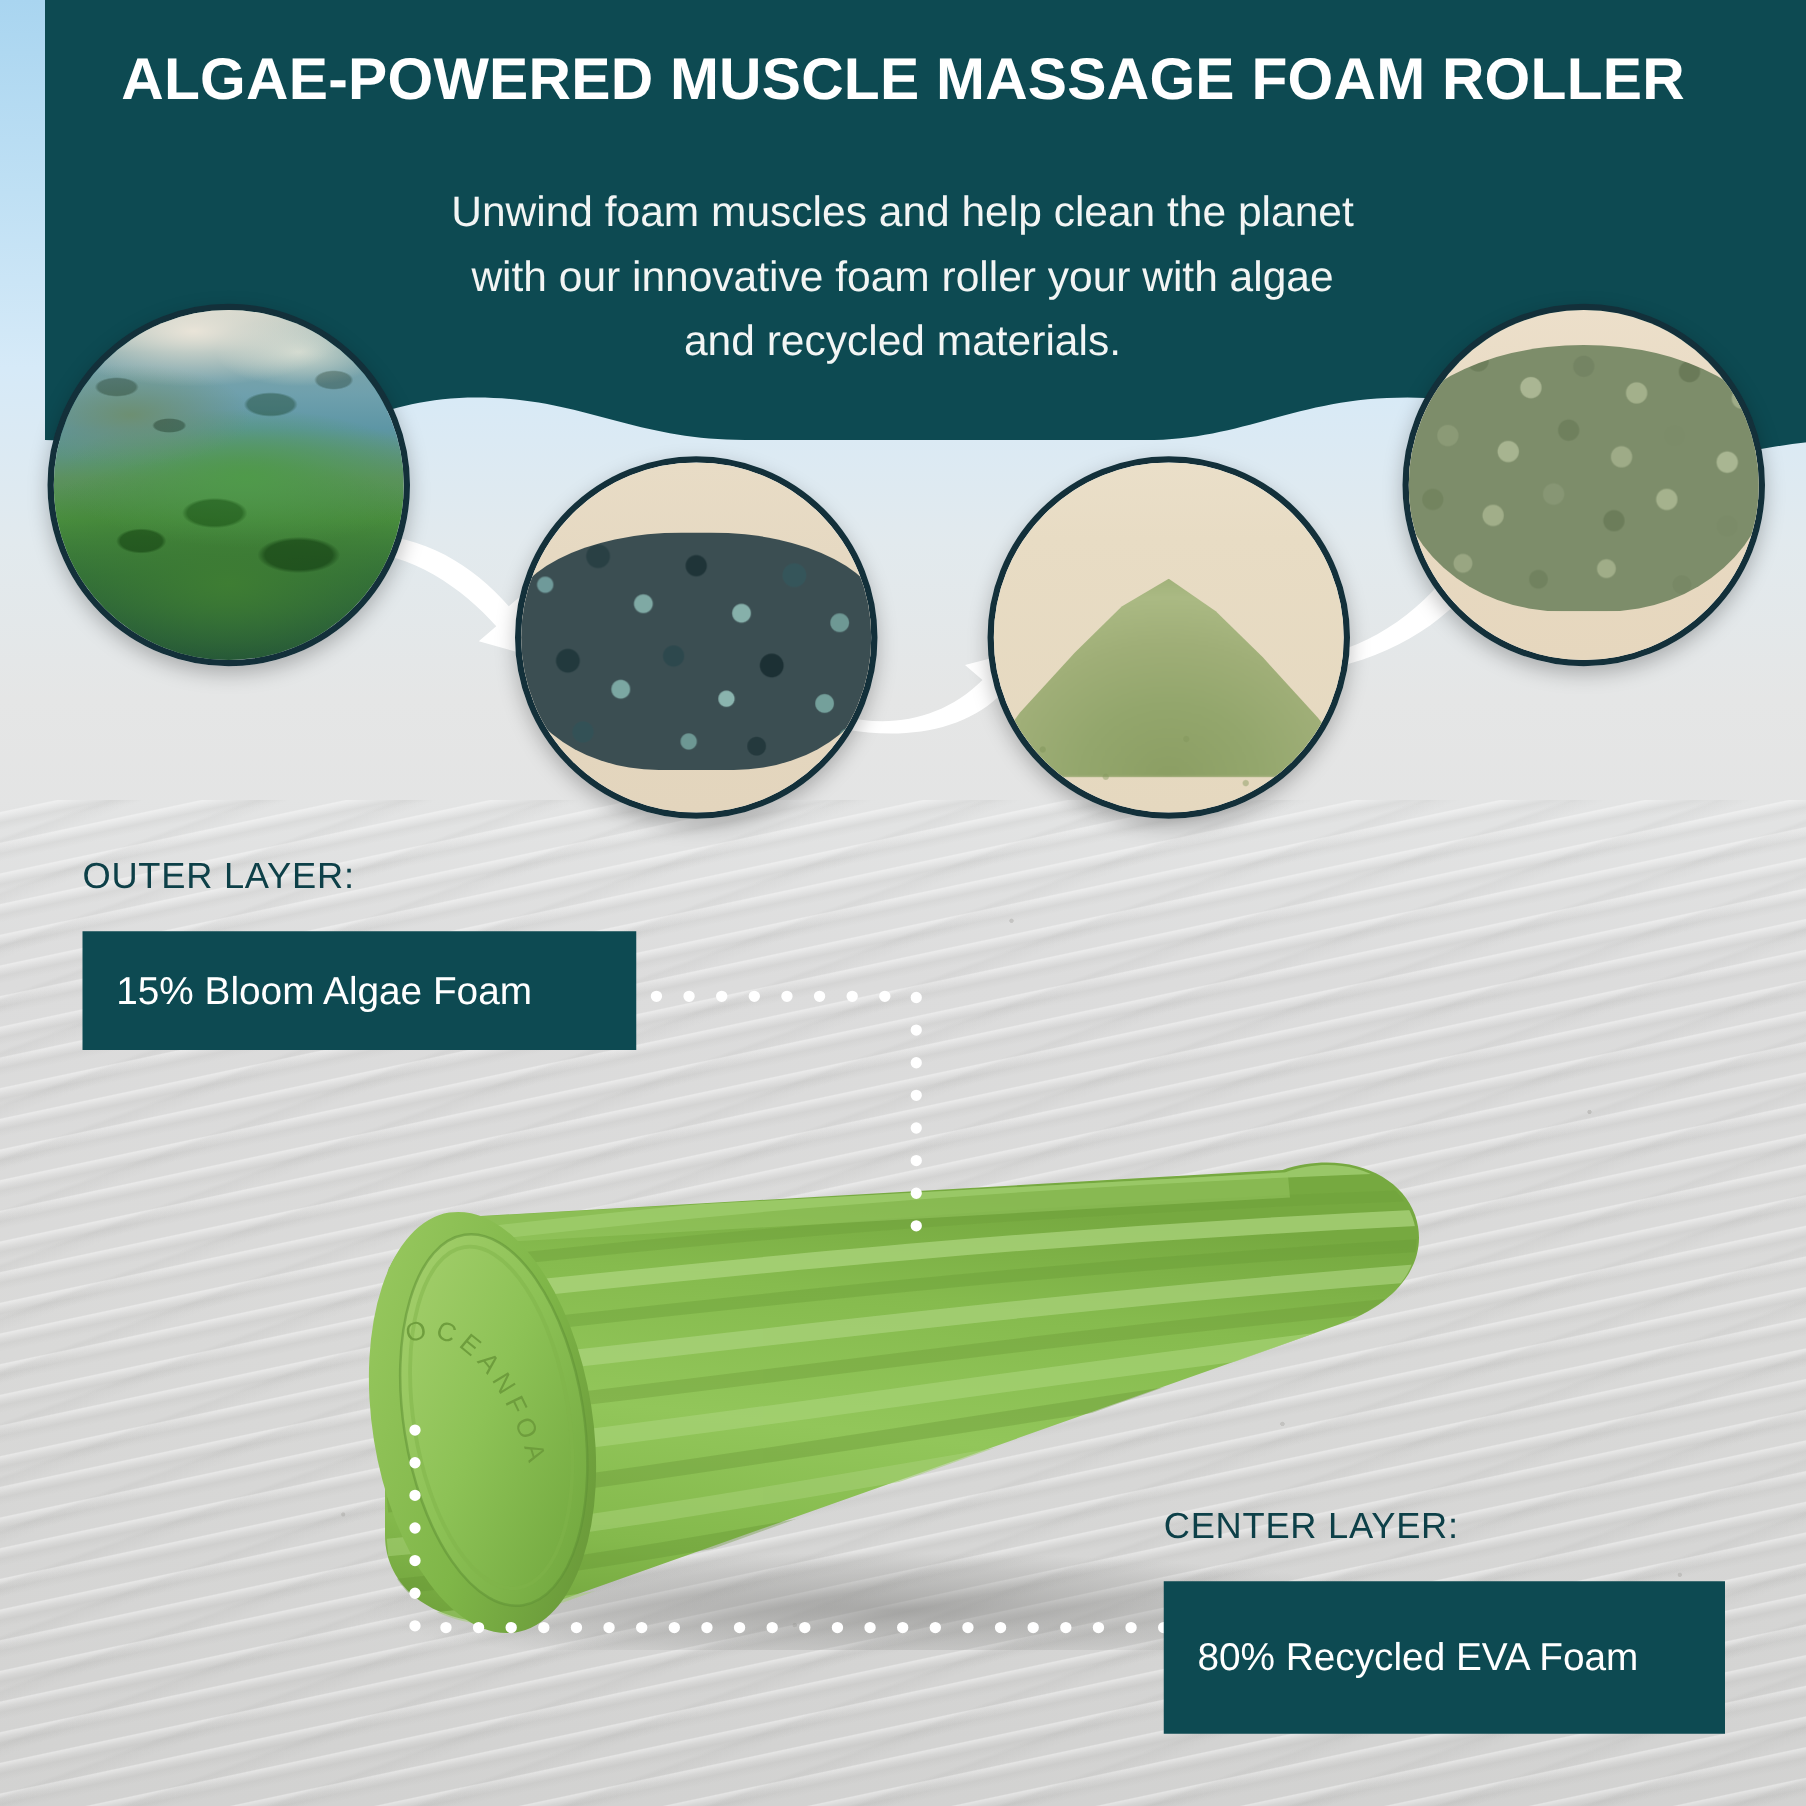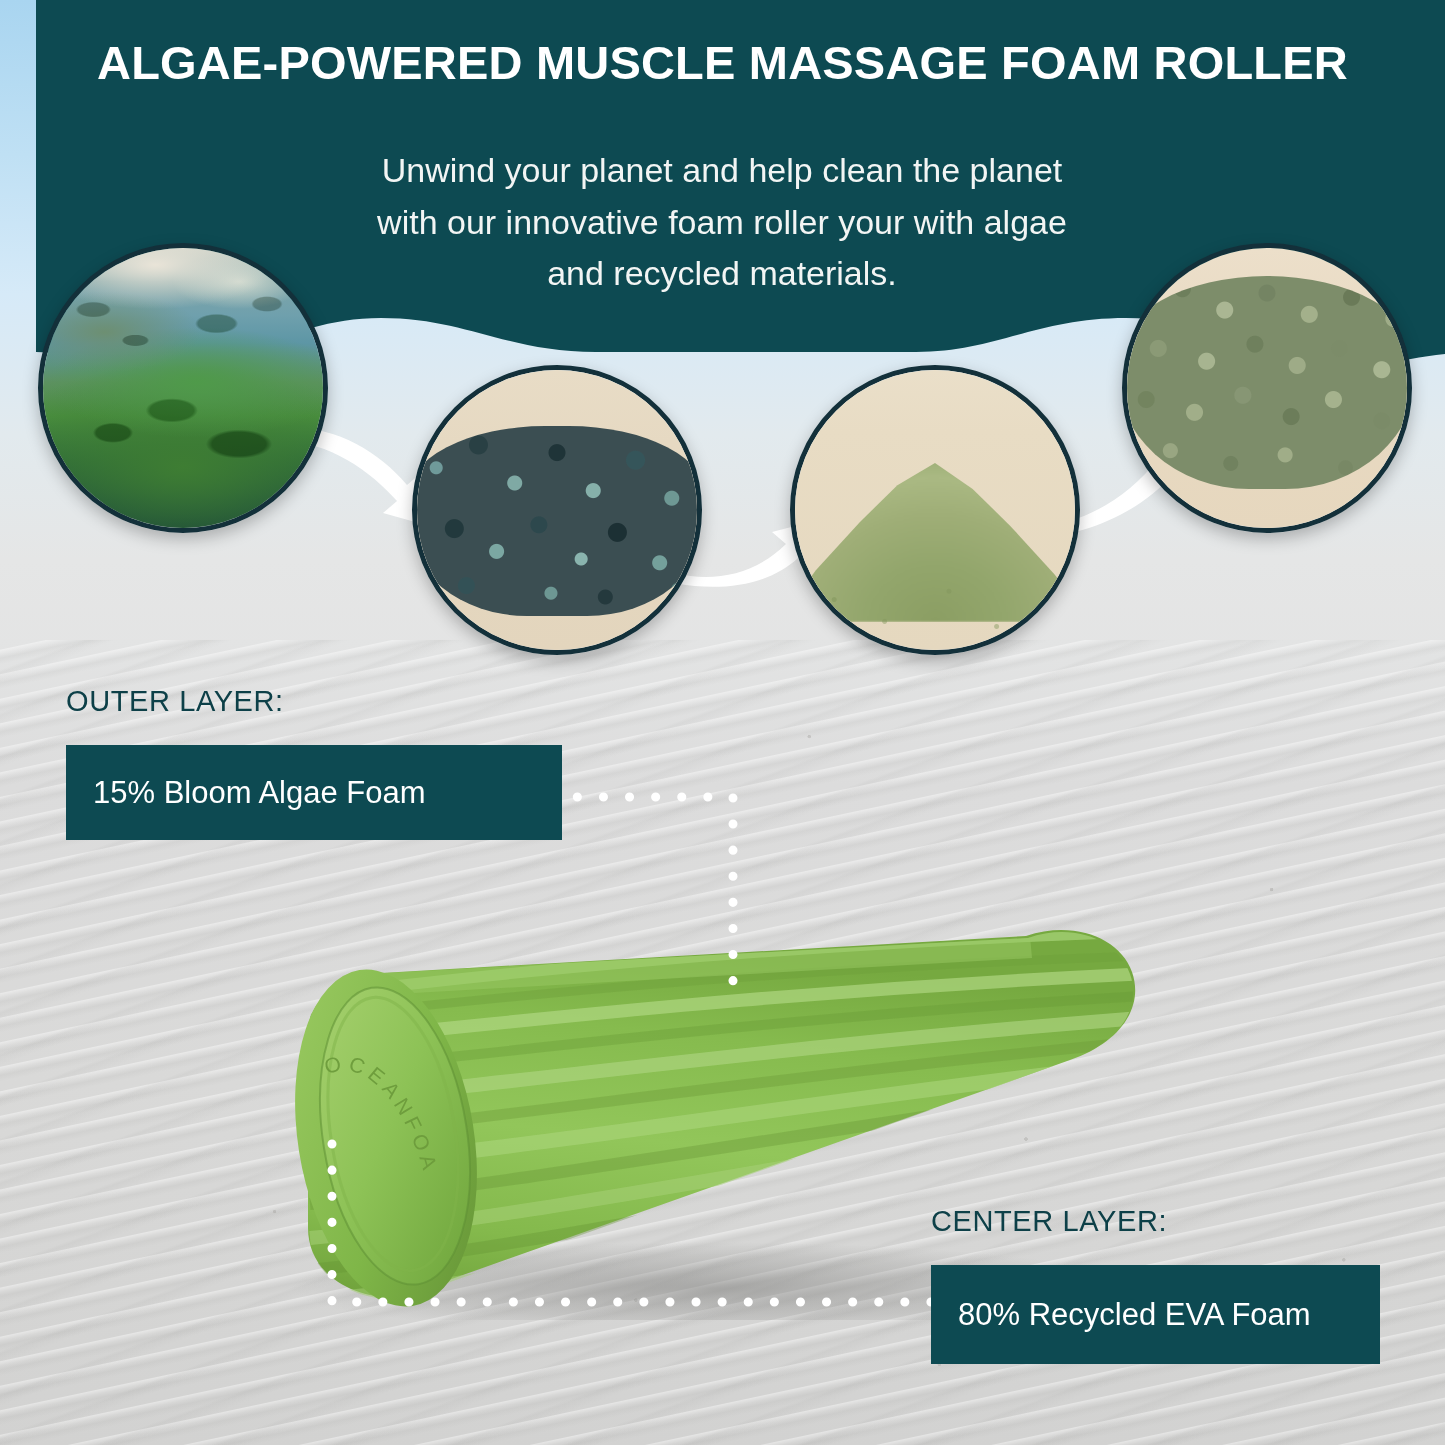--- a/index.html
+++ b/index.html
@@ -301,21 +301,21 @@
                C1380,352 1330,372 1290,372
                C1215,372 1180,318 1090,318
                C1000,318 960,352 880,352
                L560,352
                C470,352 430,318 345,318
                C250,318 200,372 120,372
                C75,372 35,352 0,352 Z" fill="#0d4a52"></path>
     </svg>
     <div class="title">ALGAE-POWERED MUSCLE MASSAGE FOAM ROLLER</div>
     <div class="subtitle">
-      <div>Unwind your planet and help clean the planet</div>
+      <div>Unwind foam muscles and help clean the planet</div>
       <div>with our innovative foam roller your with algae</div>
       <div>and recycled materials.</div>
     </div>
   </div>
 
   <svg class="arrow-svg" style="left:255px; top:415px; width:220px; height:140px;" viewBox="0 0 220 140">
     <path d="M8,28 C62,18 112,52 142,86 L128,98 L178,112 L166,58 L152,70 C118,30 64,2 4,16 Z" fill="#ffffff"></path>
   </svg>
 
   <svg class="arrow-svg" style="left:640px; top:470px; width:215px; height:130px;" viewBox="0 0 215 130">
@@ -424,22 +424,22 @@
 
   <svg class="leader" style="left:495px; top:775px; width:280px; height:230px;" viewBox="0 0 280 230">
     <path d="M4,22 H238 V212" fill="none" stroke="#ffffff" stroke-width="9" stroke-linecap="round" stroke-dasharray="0.1 26"></path>
   </svg>
 
   <svg class="leader" style="left:320px; top:1140px; width:620px; height:210px;" viewBox="0 0 620 210">
     <path d="M12,4 V162 H612" fill="none" stroke="#ffffff" stroke-width="9" stroke-linecap="round" stroke-dasharray="0.1 26"></path>
   </svg>
 
   <div class="callout-head" style="left:66px; top:685px;">OUTER LAYER:</div>
-  <div class="callout-box" style="left:66px; top:745px; width:496px; height:95px; padding-left:27px;">
+  <div class="callout-box" style="left:66px; top:745px; width:443px; height:95px; padding-left:27px;">
     <span>15% Bloom Algae Foam</span>
   </div>
 
   <div class="callout-head" style="left:931px; top:1205px;">CENTER LAYER:</div>
-  <div class="callout-box" style="left:931px; top:1265px; width:449px; height:99px; padding-left:27px;">
+  <div class="callout-box" style="left:931px; top:1265px; width:449px; height:122px; padding-left:27px;">
     <span>80% Recycled EVA Foam</span>
   </div>
 
 </div>
 
 </body></html>

